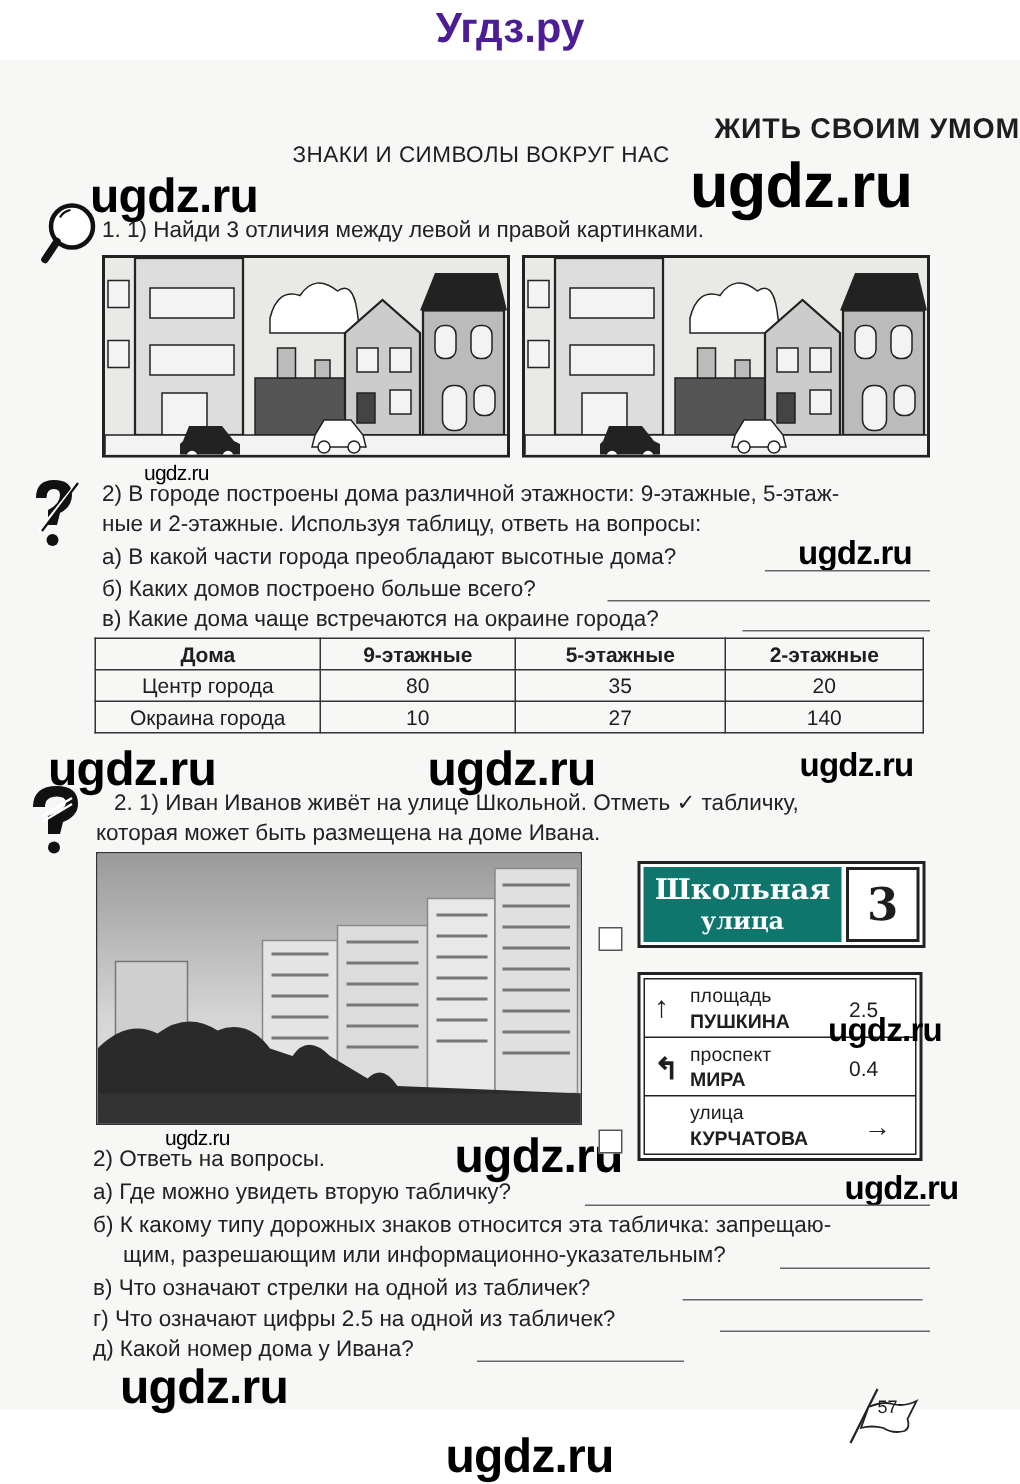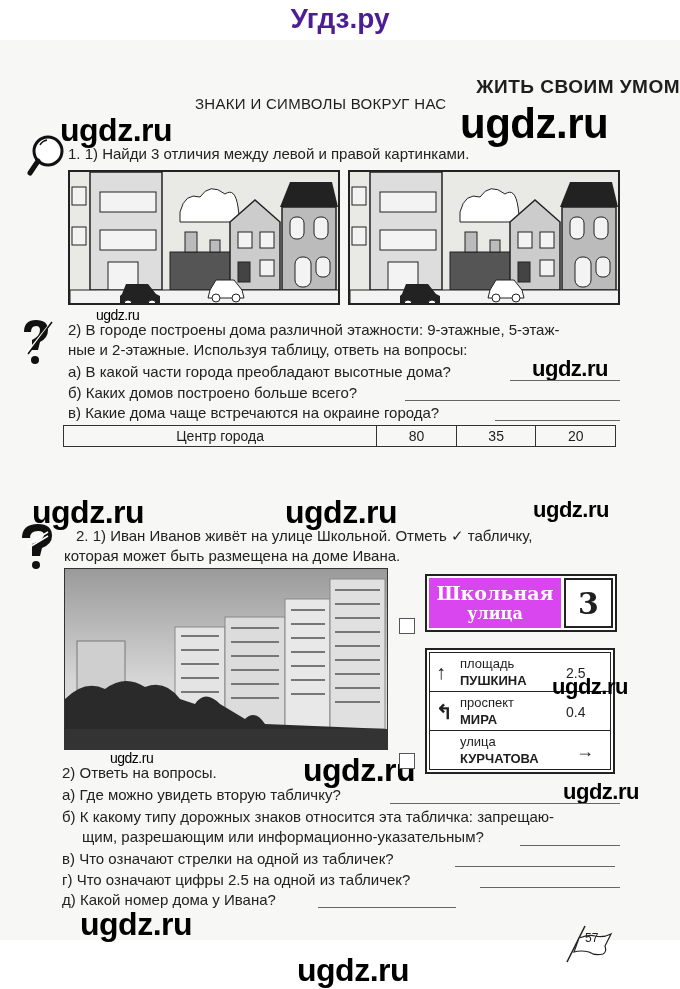--- a/index.html
+++ b/index.html
@@ -26,21 +26,21 @@
 
   .pic { position: absolute; border: 2px solid #222; background: #ececea; overflow: hidden; }
 
   table.data { position: absolute; left: 63px; top: 425px; width: 553px; border-collapse: collapse; font-size: 14px; }
   table.data th, table.data td { border: 1.5px solid #333; height: 21px; text-align: center; padding: 0 4px; }
   table.data th { font-weight: bold; font-size: 14px; }
 
   .checkbox { position: absolute; width: 16px; height: 16px; border: 1.5px solid #555; background: #fff; }
 
   .sign1 { position: absolute; left: 425px; top: 574px; width: 192px; height: 58px; border: 2px solid #222; background: #fff; padding: 2px; display: flex; }
-  .sign1 .dark { background: #d946ef; color: #fff; width: 132px; height: 100%; display: flex; flex-direction: column; align-items: center; justify-content: center; font-family: "DejaVu Serif", serif; font-weight: bold; line-height: 1.15; }
+  .sign1 .dark { background: #0f766e; color: #fff; width: 132px; height: 100%; display: flex; flex-direction: column; align-items: center; justify-content: center; font-family: "DejaVu Serif", serif; font-weight: bold; line-height: 1.15; }
   .sign1 .dark .a { font-size: 19px; }
   .sign1 .dark .b { font-size: 16px; }
   .sign1 .num { flex: 1; display: flex; align-items: center; justify-content: center; font-family: "DejaVu Serif", serif; font-weight: bold; font-size: 30px; border: 2px solid #222; margin-left: 3px; }
 
   .sign2 { position: absolute; left: 425px; top: 648px; width: 190px; height: 126px; border: 2px solid #222; background: #fff; padding: 2px; }
   .sign2 .inner { border: 1.5px solid #222; height: 100%; display: flex; flex-direction: column; }
   .sign2 .row { flex: 1; position: relative; border-bottom: 1.5px solid #222; }
   .sign2 .row:last-child { border-bottom: none; }
   .sign2 .arrow { position: absolute; left: 6px; top: 8px; font-size: 20px; font-weight: bold; }
   .sign2 .lbl1 { position: absolute; left: 30px; top: 3px; font-size: 13px; }
@@ -166,25 +166,37 @@
 <div class="answer-line" style="left:510px; top:380px; width:110px;"></div>
 
 <div class="line" style="left:68px; top:384px;">б) Каких домов построено больше всего?</div>
 <div class="answer-line" style="left:405px; top:400px; width:215px;"></div>
 
 <div class="line" style="left:68px; top:404px;">в) Какие дома чаще встречаются на окраине города?</div>
 <div class="answer-line" style="left:495px; top:420px; width:125px;"></div>
 
 <table class="data">
   <tbody>
+      <tr>
+    <th style="width:150px;">Дома</th>
+    <th style="width:130px;">9-этажные</th>
+    <th style="width:140px;">5-этажные</th>
+    <th>2-этажные</th>
+  </tr>
   <tr>
     <td>Центр города</td>
     <td>80</td>
     <td>35</td>
     <td>20</td>
+  </tr>
+  <tr>
+    <td>Окраина города</td>
+    <td>10</td>
+    <td>27</td>
+    <td>140</td>
   </tr>
 </tbody>
   </table>
 
 <svg class="icon" style="left:18px; top:522px;" width="40" height="50" viewBox="0 0 40 50">
   <path d="M4 16 Q4 2 20 2 Q34 2 34 14 Q34 22 24 26 L22 34 L14 34 L14 22 Q26 18 26 13 Q26 9 20 9 Q12 9 12 16 Z" fill="#111"></path>
   <circle cx="18" cy="43" r="4" fill="#111"></circle>
   <path d="M10 22 L30 10" stroke="#fff" stroke-width="1.5"></path>
   <path d="M10 26 L30 14" stroke="#fff" stroke-width="1.5"></path>
 </svg>

